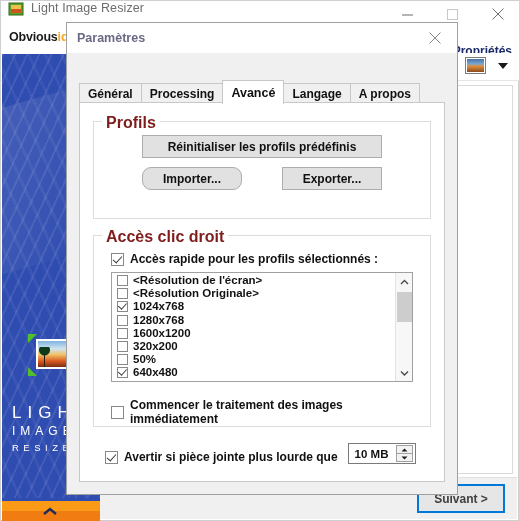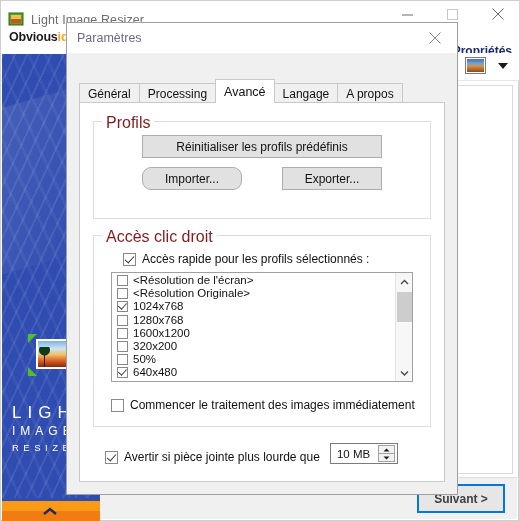--- a/index.html
+++ b/index.html
@@ -13,21 +13,21 @@
   }
   #root { position: relative; width: 519px; height: 521px; background: #fff; }
 
   
   .app-window {
     position: absolute; left: 0; top: 0; width: 519px; height: 521px;
     background: #ffffff; border: 1px solid #cfcfcf;
   }
   .app-titlebar {
     position: absolute; left: 0; top: 0; width: 519px; height: 26px;
-    background: #ffffff; display: flex; align-items: flex-end;
+    background: #ffffff; display: flex; align-items: flex-start;
   }
   .app-title-icon {
     width: 16px; height: 16px; margin-left: 7px; margin-right: 7px;
     position: relative; flex: none;
   }
   .app-title-text {
     font-size: 12.5px; color: #6d6d6d; letter-spacing: .1px;
   }
   .win-controls { position: absolute; right: 0; top: 0; display: flex; height: 26px; }
   .win-btn {
@@ -149,40 +149,41 @@
     background: #e6e6e6; border: 2px solid #0078d7;
     display: flex; align-items: center; justify-content: center;
     font-size: 12px; font-weight: bold; color: #404040;
   }
 
   
   .dialog {
     position: absolute; left: 66px; top: 22px; width: 392px; height: 473px;
     background: #f0f0f0; border: 1px solid #a0a0a0;
     box-shadow: 0 0 0 0 rgba(0,0,0,0);
+    font-weight: bold;
   }
   .dlg-titlebar {
     position: absolute; left: 0; top: 0; right: 0; height: 30px;
     background: #ffffff; display: flex; align-items: center;
   }
   .dlg-title {
     margin-left: 10px; font-size: 12.5px; color: #6a6a86;
   }
   .dlg-close {
     position: absolute; right: 0; top: 0; width: 44px; height: 30px;
     display: flex; align-items: center; justify-content: center; color: #7a7a7a;
   }
   .dlg-body {
     position: absolute; left: 0; top: 30px; right: 0; bottom: 0; background: #f0f0f0;
   }
 
   
   .tabstrip {
     position: absolute; left: 12px; top: 28px; right: 12px; height: 22px;
-    display: flex; align-items: flex-end;
+    display: flex; align-items: center;
   }
   .tab {
     height: 21px; padding: 0 8px; display: flex; align-items: center;
     font-size: 12px; color: #111;
     background: #f0f0f0; border: 1px solid #c8c8c8; border-bottom: none;
     margin-right: -1px; position: relative; top: 1px;
   }
   .tab.active {
     background: #fff; height: 24px; top: 0px; z-index: 3;
     border-color: #c8c8c8; font-size: 12.5px;
@@ -216,21 +217,21 @@
   .cbox {
     width: 13px; height: 13px; border: 1px solid #888; background: #fff;
     margin-right: 6px; position: relative; flex: none;
   }
   .cbox.checked::after {
     content: ""; position: absolute; left: 3px; top: 0px;
     width: 4px; height: 8px; border: solid #3a3a3a; border-width: 0 1.6px 1.6px 0;
     transform: rotate(42deg);
   }
   #cb-delete-profiles { left: 16px; top: 76px; }
-  #cb-quick-access { left: 17px; top: 16px; margin-left: 12px; }
+  #cb-quick-access { left: 17px; top: 16px; }
   #cb-start-immediately { left: 17px; top: 162px; }
 
   
   .listbox {
     position: absolute; left: 17px; top: 36px; right: 17px; height: 110px;
     border: 1px solid #a0a0a0; background: #fff; overflow: hidden;
   }
   .list-items { position: absolute; left: 0; top: 0; right: 17px; bottom: 0; padding-top: 1px; }
   .list-item {
     display: flex; align-items: center; height: 13.2px; padding-left: 5px;

